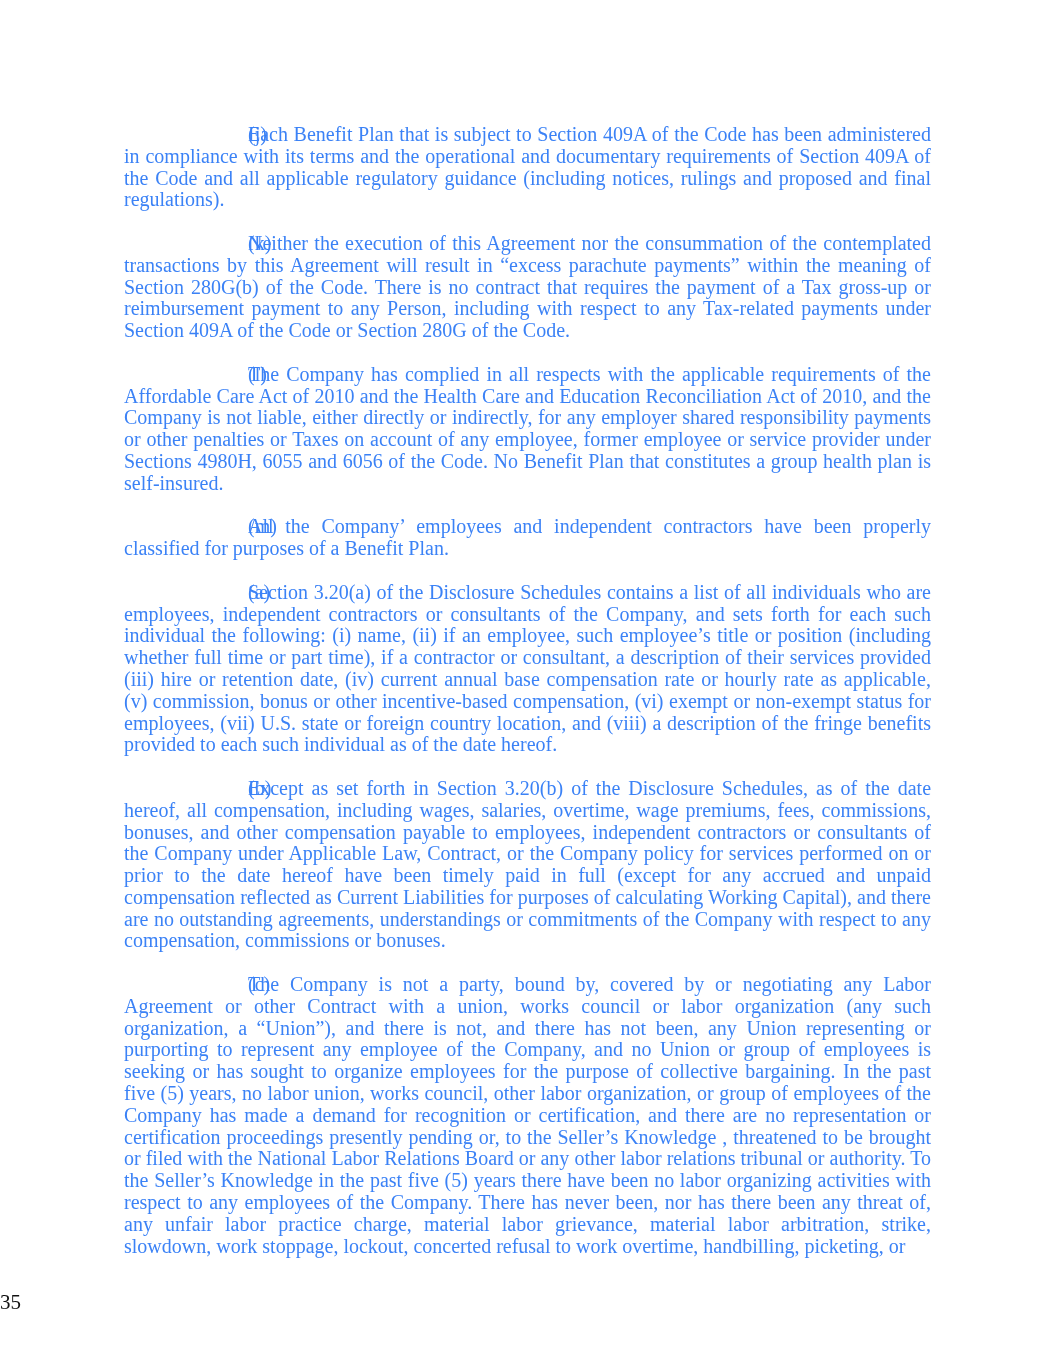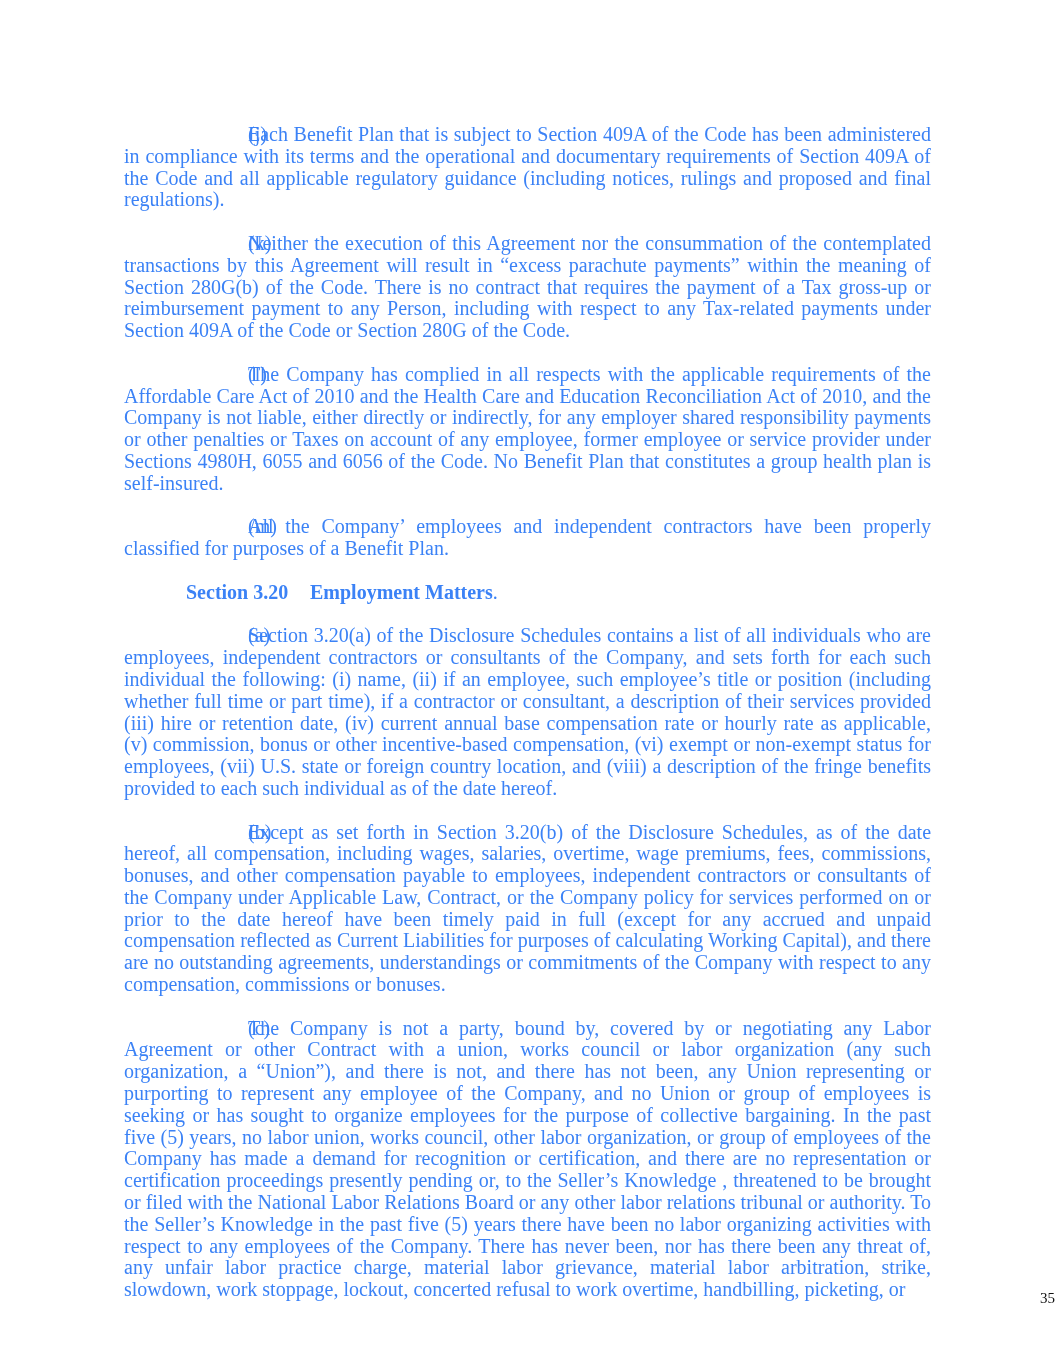--- a/index.html
+++ b/index.html
@@ -10,22 +10,22 @@
     color: #3b82f6;
   }
   .para { margin: 0 0 21.8px 0; text-align: justify; text-indent: 62px; }
   .para .label { display: inline-block; width: 62px; }
   .heading { margin: 0 0 21.8px 0; padding-left: 62px; font-weight: bold; }
   .heading .num { display: inline-block; width: 124px; }
   .heading .title { }
   .heading .dot { font-weight: normal; }
   b { font-weight: normal; }
   .footer {
-    position: absolute; left: 0; width: 1055px; top: 1290px; text-align: right;
-    font-family: "Liberation Serif", serif; font-size: 15px; color: #111111;
+    position: absolute; left: 0; width: 1055px; top: 1290px; text-align: left;
+    font-family: "Liberation Serif", serif; font-size: 21px; color: #111111;
   }
 </style>
 </head>
 <body>
 
 <div class="page">
 
   <p class="para">
     <span class="label">(j)</span><span>Each Benefit Plan that is subject to Section 409A of the Code has been administered in compliance with its terms and the operational and documentary requirements of Section 409A of the Code and all applicable regulatory guidance (including notices, rulings and proposed and final regulations).</span>
   </p>
@@ -35,23 +35,20 @@
   </p>
 
   <p class="para">
     <span class="label">(l)</span><span>The Company has complied in all respects with the applicable requirements of the Affordable Care Act of 2010 and the Health Care and Education Reconciliation Act of 2010, and the Company is not liable, either directly or indirectly, for any employer shared responsibility payments or other penalties or Taxes on account of any employee, former employee or service provider under Sections 4980H, 6055 and 6056 of the Code.  No Benefit Plan that constitutes a group health plan is self-insured.</span>
   </p>
 
   <p class="para">
     <span class="label">(m)</span><span>All the Company’ employees and independent contractors have been properly classified for purposes of a Benefit Plan.</span>
   </p>
 
-  <div class="heading">
-    <span class="num">Section 3.20</span><span class="title">Employment Matters</span><span class="dot">.</span>
-  </div>
 
   <p class="para">
     <span class="label">(a)</span><b>Section 3.20(a)</b><span> of the Disclosure Schedules contains a list of all individuals who are employees, independent contractors or consultants of the Company, and sets forth for each such individual the following: (i) name, (ii) if an employee, such employee’s title or position (including whether full time or part time), if a contractor or consultant, a description of their services provided (iii) hire or retention date, (iv) current annual base compensation rate or hourly rate as applicable, (v) commission, bonus or other incentive-based compensation, (vi) exempt or non-exempt status for employees, (vii) U.S. state or foreign country location, and (viii) a description of the fringe benefits provided to each such individual as of the date hereof.</span>
   </p>
 
   <p class="para">
     <span class="label">(b)</span><span>Except as set forth in </span><b>Section 3.20(b)</b><span> of the Disclosure Schedules, as of the date hereof, all compensation, including wages, salaries, overtime, wage premiums, fees, commissions,  bonuses, and other compensation payable to employees, independent contractors or consultants of the Company under Applicable Law, Contract, or the Company policy for services performed on or prior to the date hereof have been timely paid in full (except for any accrued and unpaid compensation reflected as Current Liabilities for purposes of calculating Working Capital), and there are no outstanding agreements, understandings or commitments of the Company with respect to any compensation, commissions or bonuses.</span>
   </p>
 
   <p class="para">

